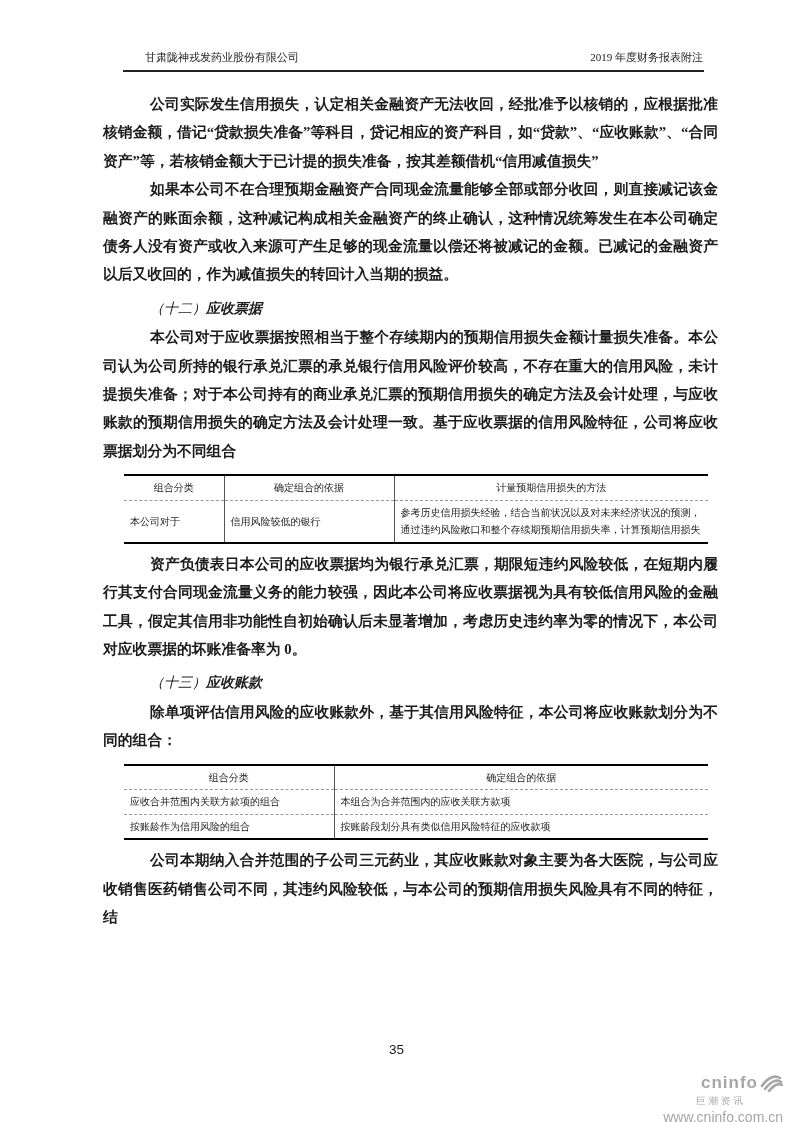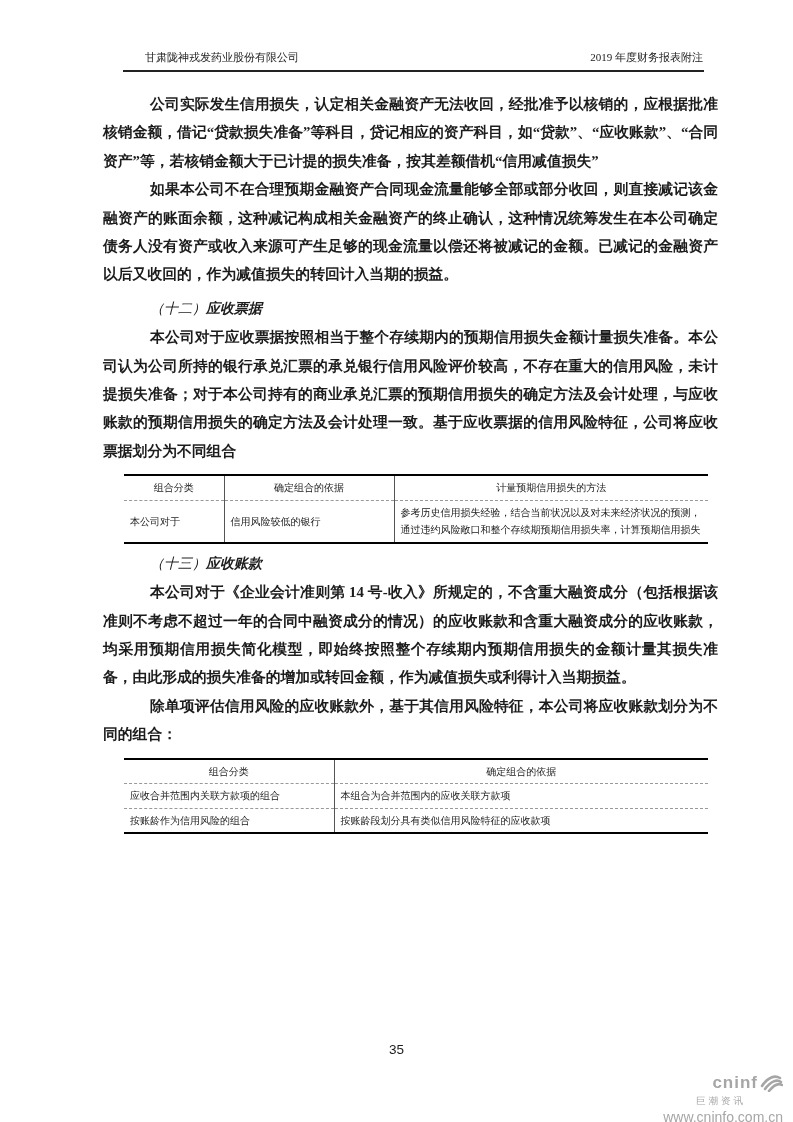--- a/index.html
+++ b/index.html
@@ -91,24 +91,24 @@
       <th>计量预期信用损失的方法</th>
     </tr>
     <tr>
       <td>本公司对于</td>
       <td>信用风险较低的银行</td>
       <td>参考历史信用损失经验，结合当前状况以及对未来经济状况的预测，通过违约风险敞口和整个存续期预期信用损失率，计算预期信用损失</td>
     </tr>
   </tbody>
     </table>
 
+  <p class="para">资产负债表日本公司的应收票据均为银行承兑汇票，期限短违约风险较低，在短期内履行其支付合同现金流量义务的能力较强，因此本公司将应收票据视为具有较低信用风险的金融工具，假定其信用非功能性自初始确认后未显著增加，考虑历史违约率为零的情况下，本公司对应收票据的坏账准备率为 0。</p>
 
   <p class="heading"><span class="hnum">（十三）</span><span class="htitle">应收账款</span></p>
 
-  <p class="para">本公司对于《企业会计准则第 14 号-收入》所规定的，不含重大融资成分（包括根据该准则不考虑不超过一年的合同中融资成分的情况）的应收账款和含重大融资成分的应收账款，均采用预期信用损失简化模型，即始终按照整个存续期内预期信用损失的金额计量其损失准备，由此形成的损失准备的增加或转回金额，作为减值损失或利得计入当期损益。</p>
   <p class="para">除单项评估信用风险的应收账款外，基于其信用风险特征，本公司将应收账款划分为不同的组合：</p>
 
   <table class="t2">
     <colgroup>
         <col style="width:210px">
         <col style="width:374px">
       </colgroup>
     <tbody>
         <tr>
       <th>组合分类</th>
@@ -118,27 +118,28 @@
       <td>应收合并范围内关联方款项的组合</td>
       <td>本组合为合并范围内的应收关联方款项</td>
     </tr>
     <tr class="datarow">
       <td>按账龄作为信用风险的组合</td>
       <td>按账龄段划分具有类似信用风险特征的应收款项</td>
     </tr>
   </tbody>
     </table>
 
+  <p class="para">公司本期纳入合并范围的子公司三元药业，其应收账款对象主要为各大医院，与公司应收销售医药销售公司不同，其违约风险较低，与本公司的预期信用损失风险具有不同的特征，结</p>
 </div>
 
 <div class="page-num">35</div>
 
 <div class="logo">
   <div class="logo-row">
-    <span class="logo-brand">cninf</span>
+    <span class="logo-brand">cninfo</span>
     <span>
       <svg width="24" height="22" viewBox="0 0 24 22">
         <g fill="none" stroke="#a6a6a6" stroke-width="2.6" stroke-linecap="round">
           <path d="M3 16 C 9 7, 16 5, 21 8"></path>
           <path d="M6 19 C 12 11, 18 9, 22 12"></path>
           <path d="M10 21 C 15 15, 20 13, 23 15"></path>
         </g>
       </svg>
     </span>
   </div>

